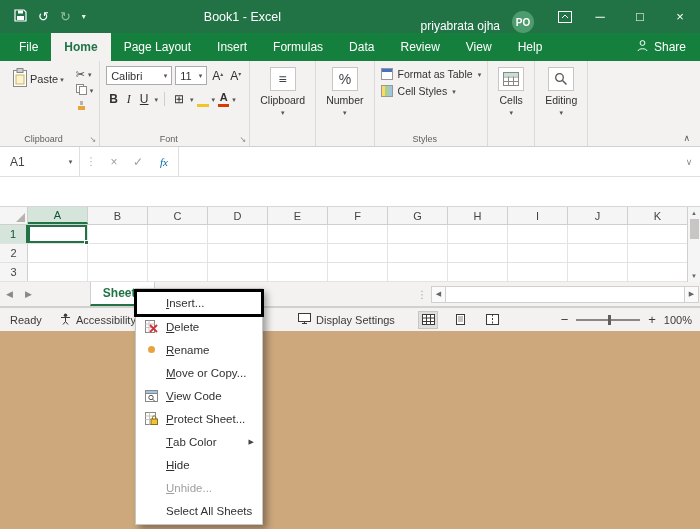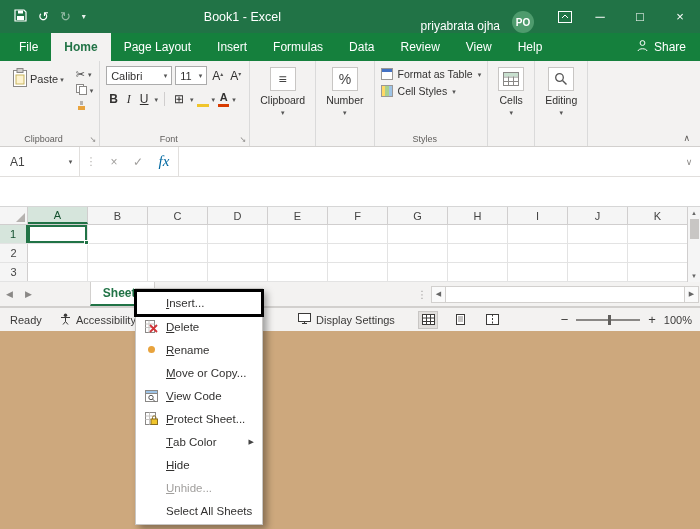--- a/index.html
+++ b/index.html
@@ -66,21 +66,21 @@
   .s-ft{background:linear-gradient(#4472c4 30%,#fff 30%)}
   .s-cs{background:linear-gradient(90deg,#ffd966 33%,#a9d08e 33%,#a9d08e 66%,#9dc3e6 66%)}
   .ribbon-collapse{position:absolute;right:10px;bottom:3px;font-size:9px;color:#605e5c}
 
   
   .formula-row{height:30px;background:#fff;border-bottom:1px solid #e1dfdd;display:flex;align-items:stretch;font-size:12px;color:#444}
   .name-box{width:62px;display:flex;align-items:center;padding-left:10px}
   .name-caret{width:18px;display:flex;align-items:center;justify-content:center;border-right:1px solid #e1dfdd}
   .fb-dots{width:22px;display:flex;align-items:center;justify-content:center;color:#b5b2af;font-size:11px}
   .fb-btn{width:24px;display:flex;align-items:center;justify-content:center;color:#a19f9d}
-  .fb-fx{width:28px;display:flex;align-items:center;justify-content:center;color:#0369a1;font-style:italic;font-family:"Liberation Serif",serif;font-size:15px}
+  .fb-fx{width:28px;display:flex;align-items:center;justify-content:center;color:#0369a1;font-style:italic;font-family:"Liberation Serif",serif;font-size:11px}
   .fb-input{flex:1;border-left:1px solid #e1dfdd}
   .fb-expand{width:22px;display:flex;align-items:center;justify-content:center;color:#8a8886;font-size:9px}
   .white-gap{height:30px;background:#fff;border-bottom:1px solid #d6d6d6}
 
   
   .sheet-area{position:relative;height:75px;background:#fff}
   .hdr-row{display:flex;height:18px;background:#f5f5f5;border-bottom:1px solid #d0cece}
   .corner{width:28px;border-right:1px solid #d0cece;position:relative;background:#f5f5f5}
   .corner-tri{position:absolute;right:2px;bottom:2px;width:0;height:0;border-left:9px solid transparent;border-bottom:9px solid #b5b2af}
   .ch{width:60px;border-right:1px solid #d0cece;display:flex;align-items:center;justify-content:center;font-size:11px;color:#444}

